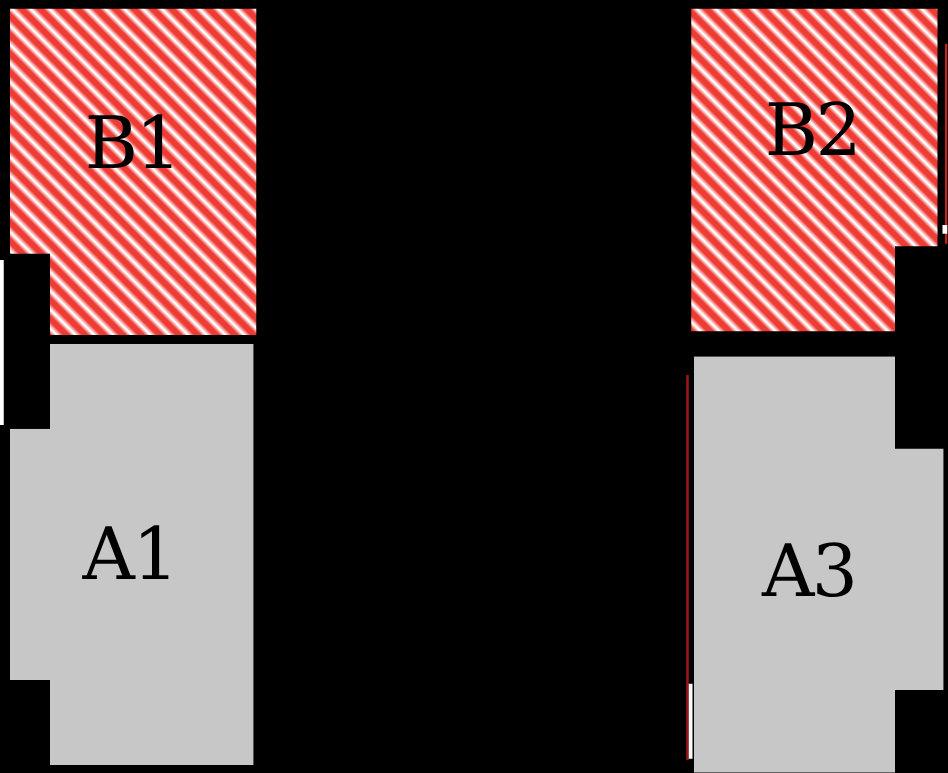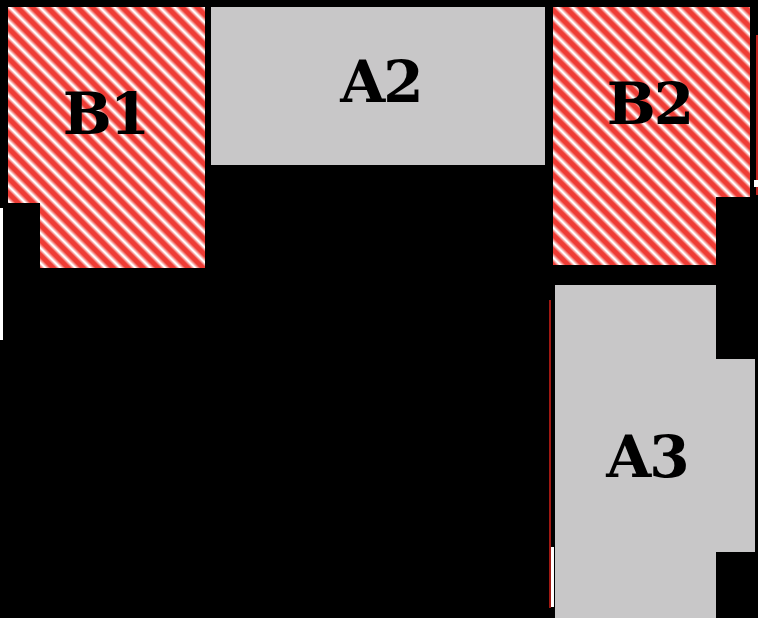--- a/index.html
+++ b/index.html
@@ -17,21 +17,21 @@
     background: #000000;
     font-family: "DejaVu Serif", "Liberation Serif", serif;
   }
   .room {
     position: absolute;
     display: flex;
     align-items: center;
     justify-content: center;
   }
   .room .label {
-    font-weight: bold;
+    font-weight: normal;
     font-size: 58px;
     line-height: 1;
     color: #000000;
     letter-spacing: -2px;
     user-select: none;
   }
   .solid { background: #c8c7c8; }
   .hatch {
     background: repeating-linear-gradient(
       45deg,
@@ -79,28 +79,28 @@
 </style>
 </head>
 <body>
 
 <div class="plan">
 
   <div class="room hatch room-b1">
     <span class="label">B1</span>
   </div>
 
-  <div class="room solid room-a2">
-    <span class="label">A2</span>
-  </div>
 
   <div class="room hatch room-b2">
     <span class="label">B2</span>
   </div>
 
+  <div class="room solid room-a1">
+    <span class="label">A1</span>
+  </div>
 
   <div class="room solid room-a3">
     <span class="label">A3</span>
   </div>
 
   <div class="notch notch-left"></div>
   <div class="notch notch-right"></div>
 
   <div class="sliver sliver-left-white"></div>
   <div class="sliver sliver-right-red"></div>

